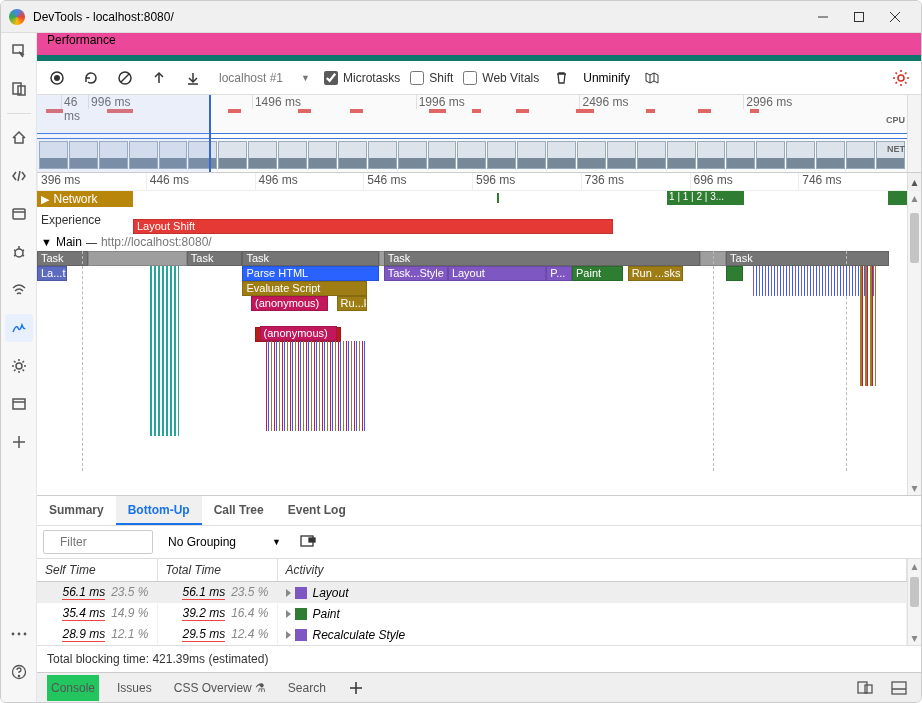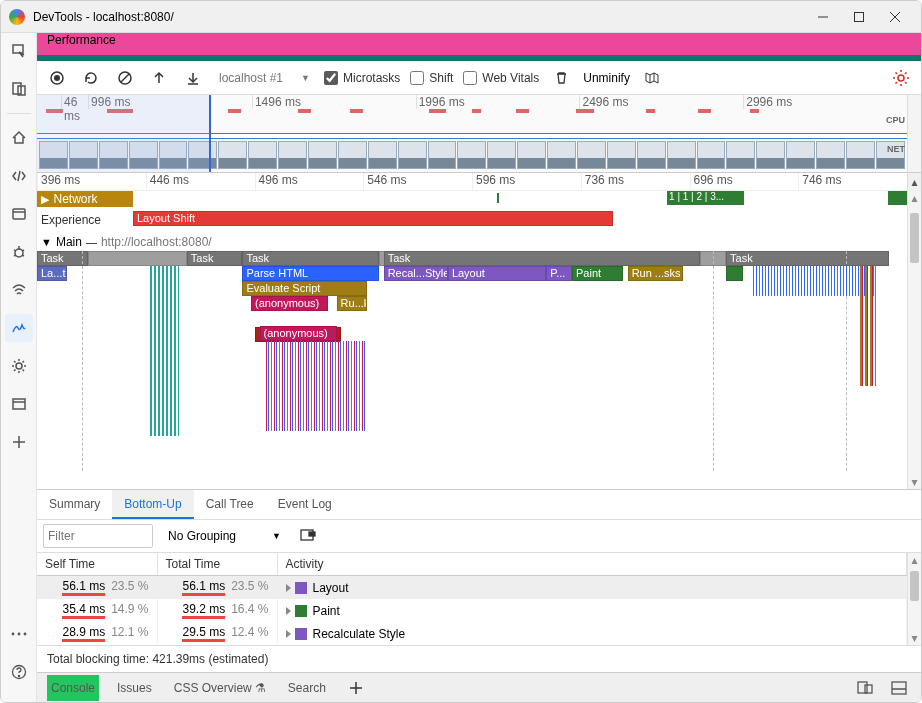--- a/index.html
+++ b/index.html
@@ -65,52 +65,52 @@
 .bar { position: absolute; height: 15px; font-size: 11px; color: #fff; padding: 0 3px; white-space: nowrap; overflow: hidden; border: 1px solid rgba(0,0,0,0.15); line-height:13px;}
 .c-task   { background: #757575; }
 .c-parse  { background: #2962ff; }
 .c-eval   { background: #9e7e14; }
 .c-anon   { background: #c2185b; }
 .c-pop    { background: #b71c1c; }
 .c-run    { background: #9e7e14; }
 .c-recalc { background: #7e57c2; }
 .c-layout { background: #7e57c2; }
 .c-paint  { background: #2e7d32; }
-.c-ls     { background: #e53935; }
+.c-ls     { background: #e53935; margin-top: 8px; }
 .c-la     { background: #5c6bc0; }
 
 
 .btabs { border-top: 1px solid #ccc; background: #f7f7f7; }
 .btab-row { display: flex; gap: 0; height: 30px; border-bottom:1px solid #ddd; background:#fff;}
-.btab { padding: 7px 12px; color: #555; border-bottom: 2px solid transparent; }
+.btab { padding: 7px 12px; color: #555; border-bottom: 2px solid transparent; font-weight: bold; }
 .btab.active { color: #1a73e8; border-bottom: 2px solid #1a73e8; background:#f0f0f0;}
 .filter-row { display: flex; gap: 8px; padding: 4px 6px; align-items: center; border-bottom:1px solid #ddd; background:#fff;}
-.filter-row input { border: 1px solid #ccc; padding: 4px 4px; width: 110px; border-radius:2px;}
+.filter-row input { border: 1px solid #ccc; padding: 4px 16px; width: 110px; border-radius:2px;}
 .grp-sel { display: flex; align-items: center; gap: 6px; border:1px solid transparent; padding:4px 6px;}
 .tbl { width: 100%; border-collapse: collapse; background:#fff;}
 .tbl th { text-align: left; font-weight: 400; color: #333; padding: 4px 8px; border-bottom: 1px solid #ccc; border-right:1px solid #e0e0e0;}
 .tbl td { padding: 3px 8px; border-right:1px solid #f0f0f0;}
 .tbl tr.row:first-child td { background: #eee; }
 .pct { color: #888; padding-left: 6px; }
-.underline { border-bottom: 3px solid #ef4444; display:inline-block;}
+.underline { border-bottom: 1px solid #ef4444; display:inline-block;}
 .act-sw { display:inline-block; width:12px; height:12px; vertical-align:middle; margin-right:6px;}
 .tri { display:inline-block; width:0; height:0; border-top:4px solid transparent; border-bottom:4px solid transparent; border-left:5px solid #888; margin-right:4px; vertical-align:middle;}
 .status-footer { padding: 6px 10px; border-top:1px solid #ddd; color:#333; background:#fff;}
 .drawer-tabs { height: 30px; display:flex; align-items:center; gap: 14px; padding: 0 10px; border-top:1px solid #ccc; background:#efefef;}
 .drawer-tabs .dt { color:#555; padding:6px 4px; }
 .drawer-tabs .dt.active { background:#22c55e; }
 .drawer-tabs .right { margin-left:auto; display:flex; gap:10px;}
 .sb-col { width:14px; background:#f4f4f4; border-left:1px solid #e0e0e0; display:flex; flex-direction:column;}
 .sb-btn { height:14px; display:flex; align-items:center; justify-content:center; color:#888;}
 .sb-track { flex:1; position:relative;}
 .sb-thumb { position:absolute; left:2px; right:2px; top:8px; height:50px; background:#c4c4c4; border-radius:2px;}
 .two-col { display:flex; }
 .two-col .content { flex:1; }
 .table-wrap { display:flex; }
-.table-wrap .tbl-area { flex:1; max-height: 96px; overflow:hidden;}
+.table-wrap .tbl-area { flex:1; max-height: 96px; overflow:hidden;font-style:italic;}
 svg { display:block; }
 </style>
 </head>
 <body>
 
 <div class="titlebar">
   <div class="app-icon"></div>
   <div class="title">DevTools - localhost:8080/</div>
   <div class="win-btn">
       <svg width="10" height="10">
@@ -401,21 +401,21 @@
             <div class="bar c-task" style="top:0; left:6%; width:11.5%; background:#9e9e9e"></div>
             <div class="bar c-task" style="top:0; left:17.5%; width:6.5%;">Task</div>
             <div class="bar c-task" style="top:0; left:24%; width:16%;">Task</div>
             <div class="bar c-task" style="top:0; left:40%; width:0.5%; background:#9e9e9e"></div>
             <div class="bar c-task" style="top:0; left:40.5%; width:37%;">Task</div>
             <div class="bar c-task" style="top:0; left:77.5%; width:3%; background:#9e9e9e"></div>
             <div class="bar c-task" style="top:0; left:80.5%; width:19%;">Task</div>
 
             <div class="bar c-la" style="top:15px; left:0; width:3.5%;">La...t</div>
             <div class="bar c-parse" style="top:15px; left:24%; width:16%;">Parse HTML</div>
-            <div class="bar c-recalc" style="top:15px; left:40.5%; width:7.5%;">Recal...Style</div>
+            <div class="bar c-recalc" style="top:15px; left:40.5%; width:7.5%;">Task...Style</div>
             <div class="bar c-layout" style="top:15px; left:48%; width:11.5%;">Layout</div>
             <div class="bar c-layout" style="top:15px; left:59.5%; width:3%;">P...</div>
             <div class="bar c-paint" style="top:15px; left:62.5%; width:6%;">Paint</div>
             <div class="bar c-run" style="top:15px; left:69%; width:6.5%;">Run ...sks</div>
             <div class="bar c-paint" style="top:15px; left:80.5%; width:2%;"></div>
 
             <div class="bar c-eval" style="top:30px; left:24%; width:14.5%;">Evaluate Script</div>
 
             <div class="bar c-anon" style="top:45px; left:25%; width:9%;">(anonymous)</div>
             <div class="bar c-run" style="top:45px; left:35%; width:3.5%;">Ru...ks</div>

